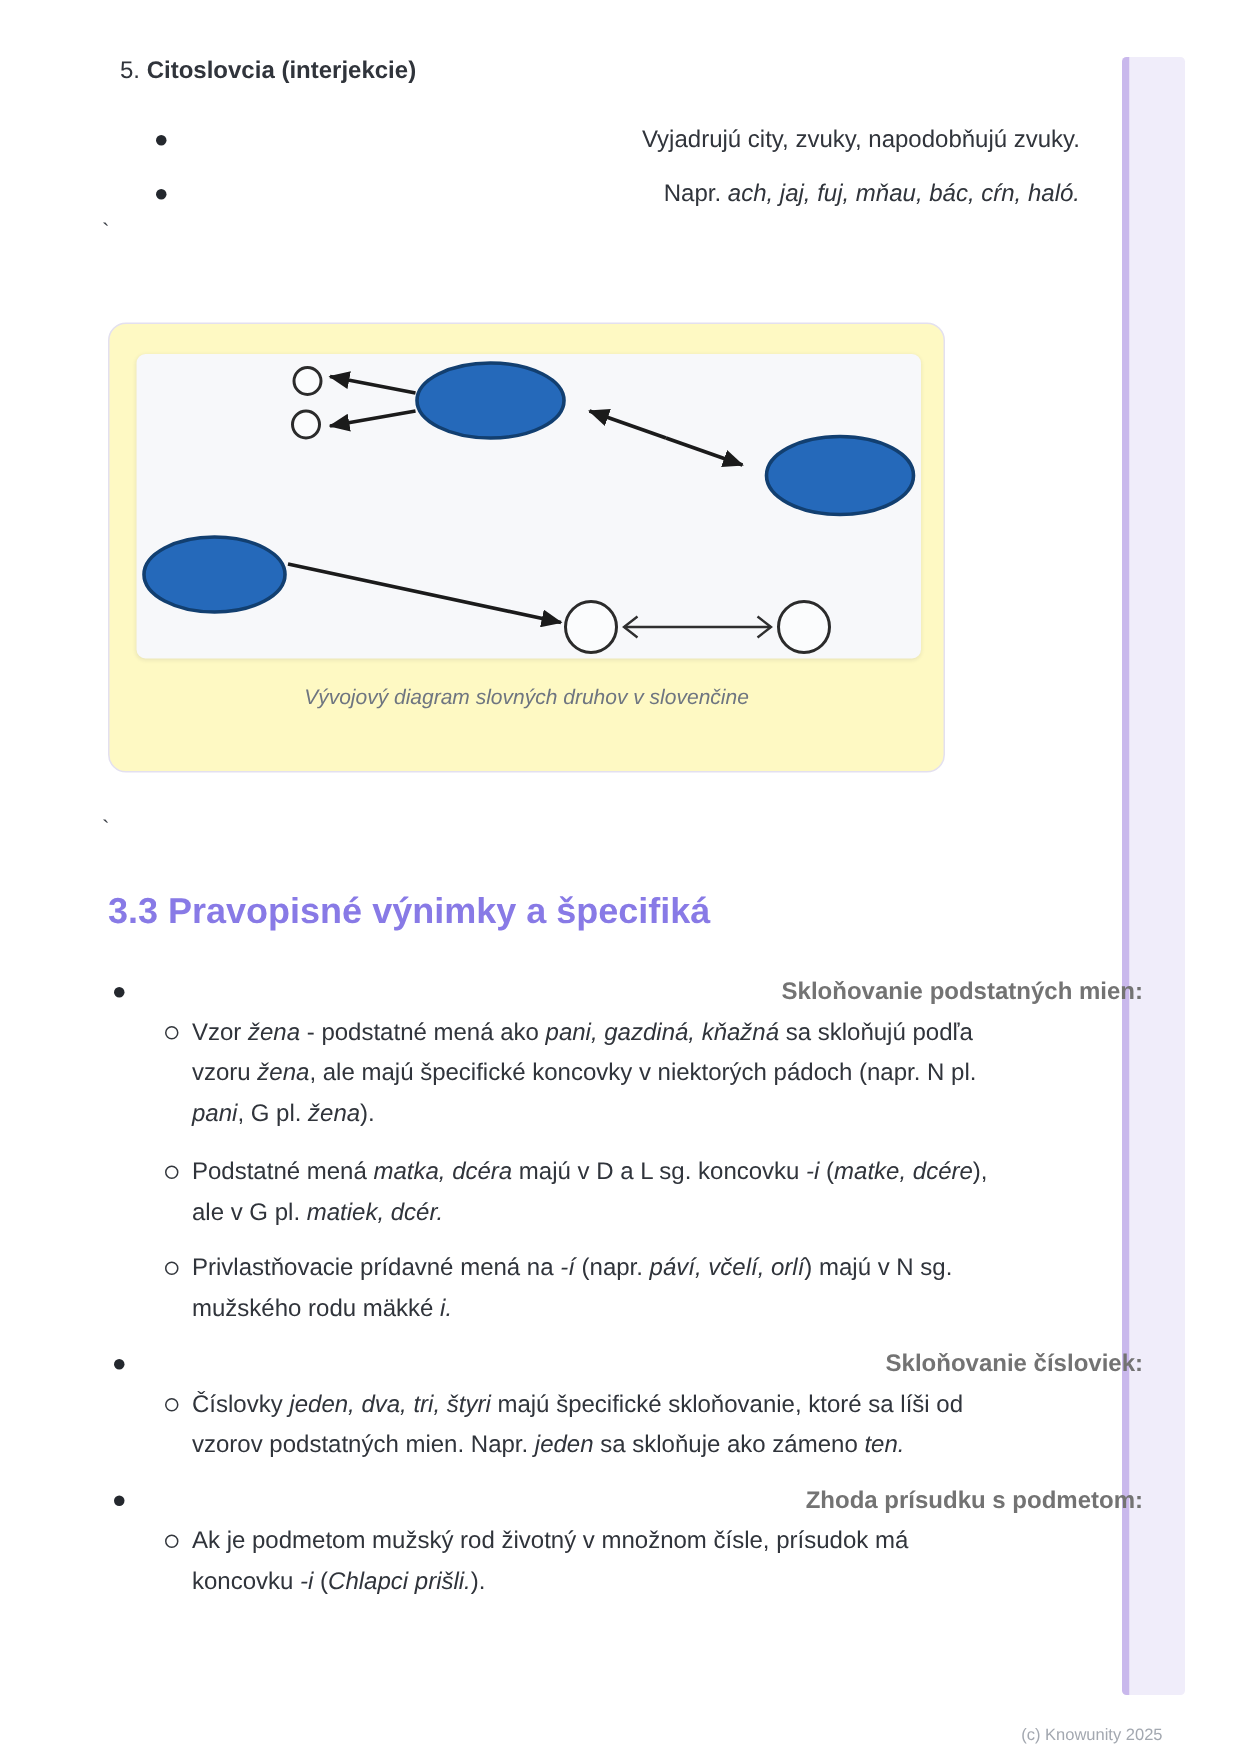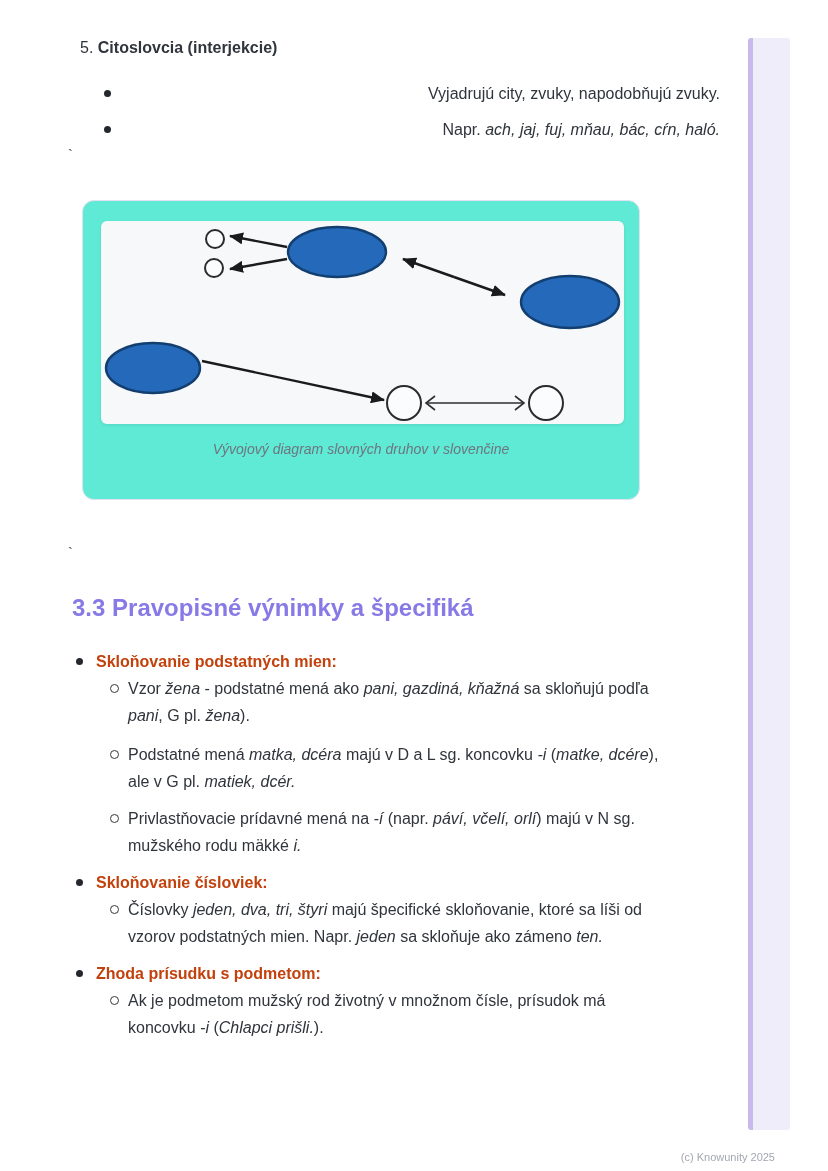--- a/index.html
+++ b/index.html
@@ -29,23 +29,23 @@
   .sec5-li::before{
     content:"";position:absolute;left:24px;top:10px;width:7px;height:7px;
     background:#24282e;border-radius:50%;
   }
   
   .tick{position:absolute;font-size:15px;color:#3a3f46;z-index:2;}
   .tick1{left:68px;top:146px;}
   .tick2{left:68px;top:544px;}
   
   .figure-card{
-    position:absolute;left:72px;top:200px;width:558px;height:300px;
+    position:absolute;left:72px;top:215px;width:558px;height:300px;
     box-sizing:border-box;border:1.5px solid #e3e0ef;border-radius:12px;
-    background:#5eead4;z-index:2;margin-left:10px;
+    background:#fef9c3;z-index:2;
   }
   .figure-panel{
     position:absolute;left:18px;top:20px;width:523px;height:203px;
     background:#f7f8fa;border-radius:6px;
     box-shadow:0 1px 3px rgba(30,30,70,0.10);
   }
   .figure-caption{
     position:absolute;left:0;right:0;top:240px;text-align:center;
     font-style:italic;font-size:14px;color:#6e7580;
   }
@@ -56,21 +56,21 @@
   
   .heading{
     position:absolute;left:72px;top:594px;
     font-size:24px;font-weight:700;color:#887ae6;z-index:2;
   }
   
   .main{position:absolute;left:72px;top:648px;width:690px;z-index:2;}
   .sec{margin-bottom:10px;}
   .sec-title{
     position:relative;padding-left:24px;font-weight:700;
-    font-size:16px;line-height:27px;color:#c2410c;
+    font-size:16px;line-height:27px;color:#737373;text-align:right;
   }
   .sec-title::before{
     content:"";position:absolute;left:4px;top:10px;width:7px;height:7px;
     background:#24282e;border-radius:50%;
   }
   .sub-item{position:relative;padding-left:56px;font-size:16px;line-height:27px;}
   .sub-item + .sub-item{margin-top:12px;}
   .sub-item::before{
     content:"";position:absolute;left:38px;top:9px;width:7px;height:7px;
     border:1.5px solid #33373d;border-radius:50%;background:transparent;
@@ -139,20 +139,21 @@
   </div>
 
   <div class="heading">3.3 Pravopisné výnimky a špecifiká</div>
 
   <div class="main">
 
     <div class="sec">
       <div class="sec-title">Skloňovanie podstatných mien:</div>
       <div class="sub-item">
           <div class="line"><span>Vzor </span><span class="it">žena</span><span> - podstatné mená ako </span><span class="it">pani, gazdiná, kňažná</span><span> sa skloňujú podľa</span></div>
+          <div class="line"><span>vzoru </span><span class="it">žena</span><span>, ale majú špecifické koncovky v niektorých pádoch (napr. N pl.</span></div>
           <div class="line"><span class="it">pani</span><span>, G pl. </span><span class="it">žena</span><span>).</span></div>
         </div>
       <div class="sub-item">
           <div class="line"><span>Podstatné mená </span><span class="it">matka, dcéra</span><span> majú v D a L sg. koncovku </span><span class="it">-i</span><span> (</span><span class="it">matke, dcére</span><span>),</span></div>
           <div class="line"><span>ale v G pl. </span><span class="it">matiek, dcér.</span></div>
         </div>
     </div>
 
     <div class="sec">
       <div class="sub-item">

